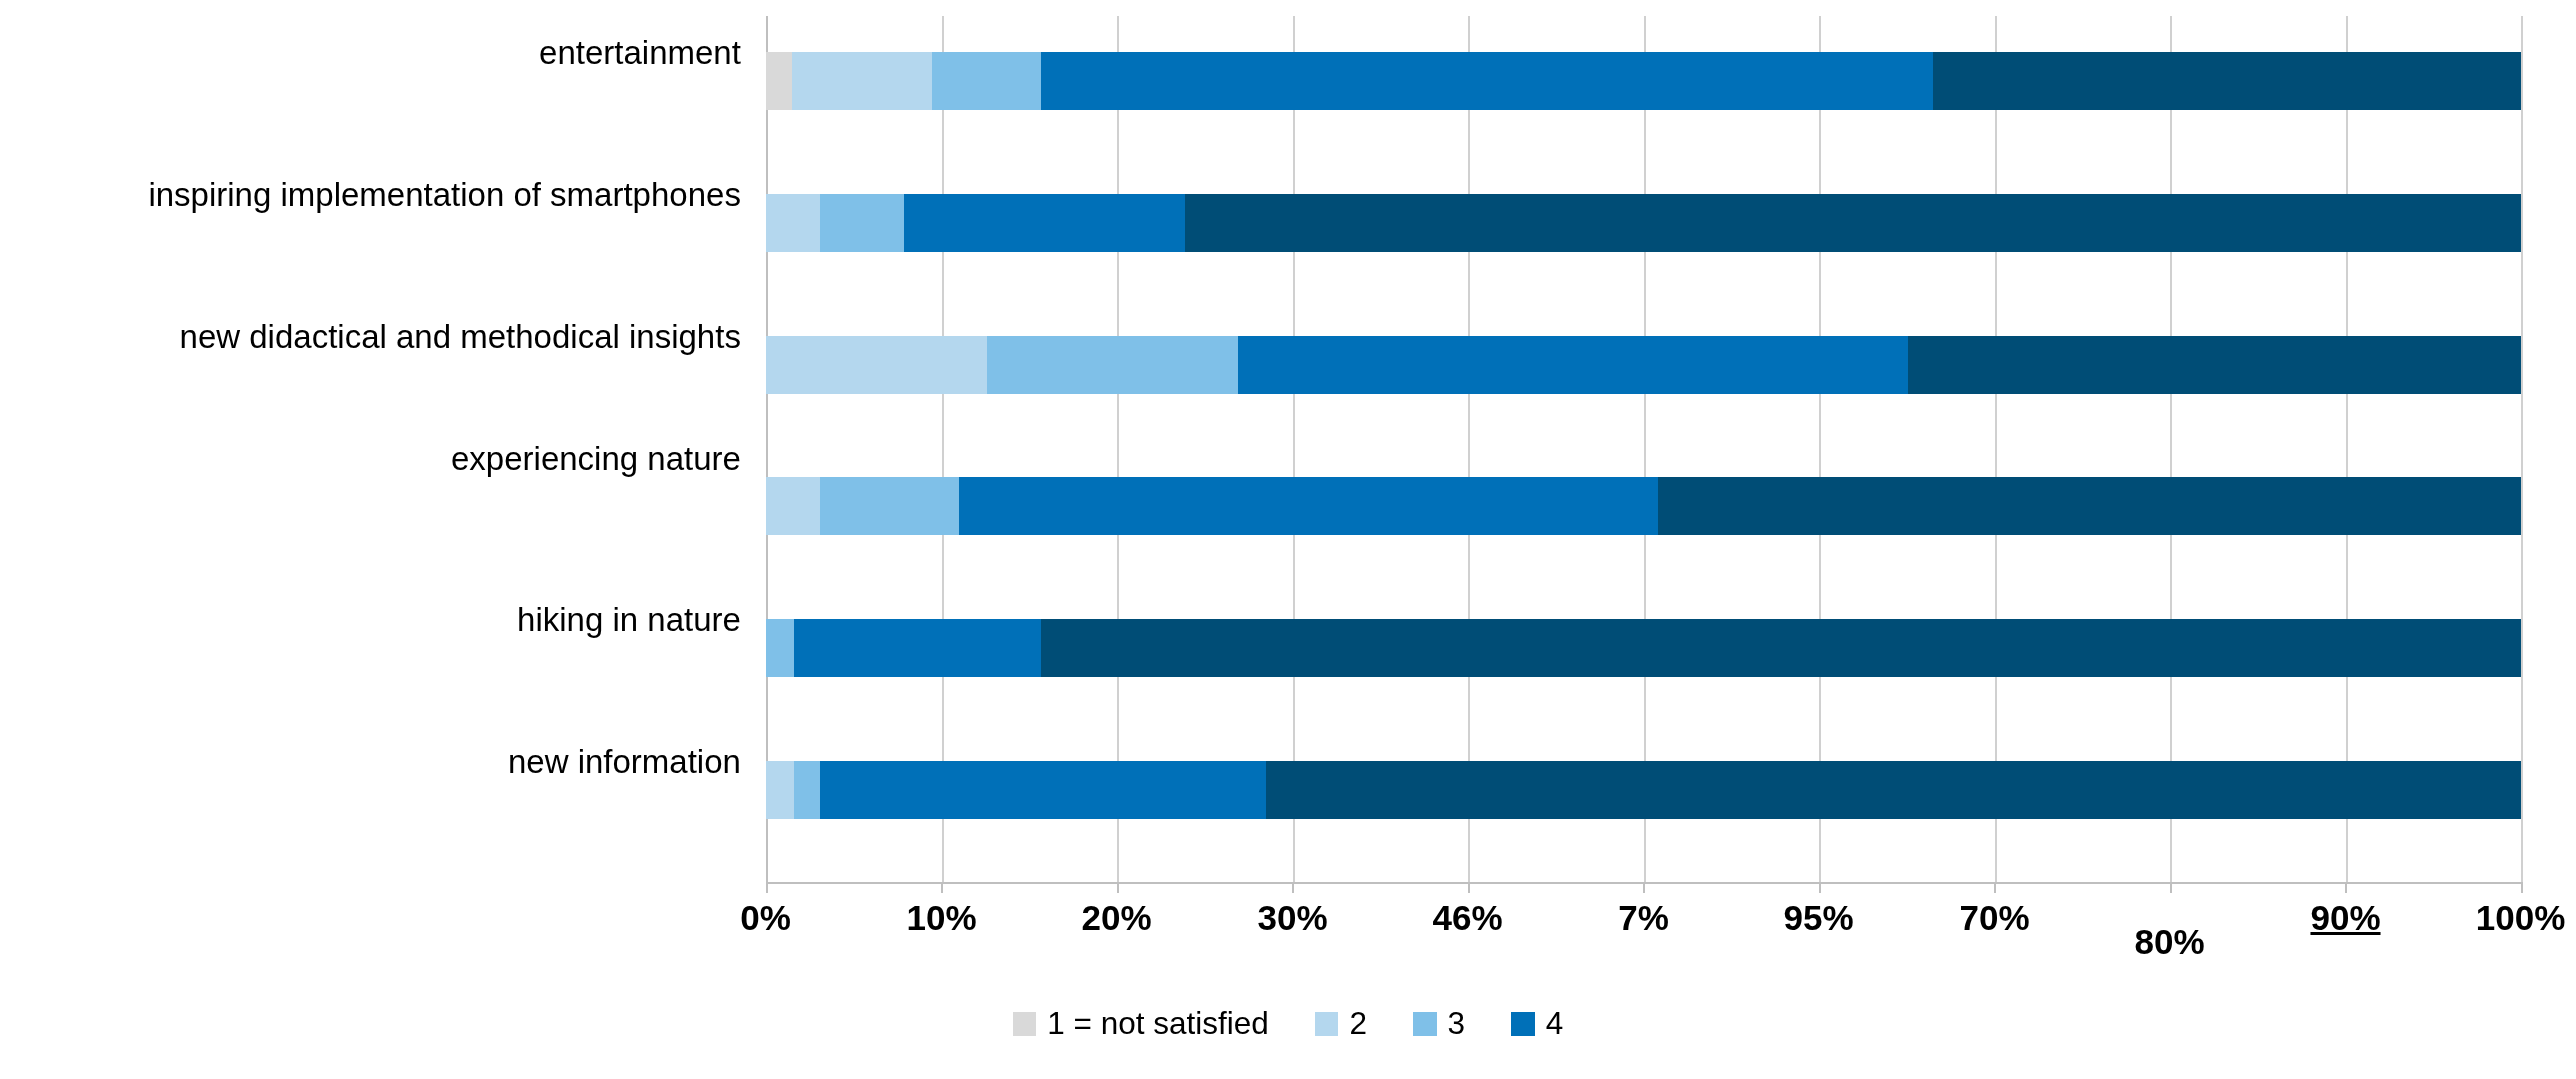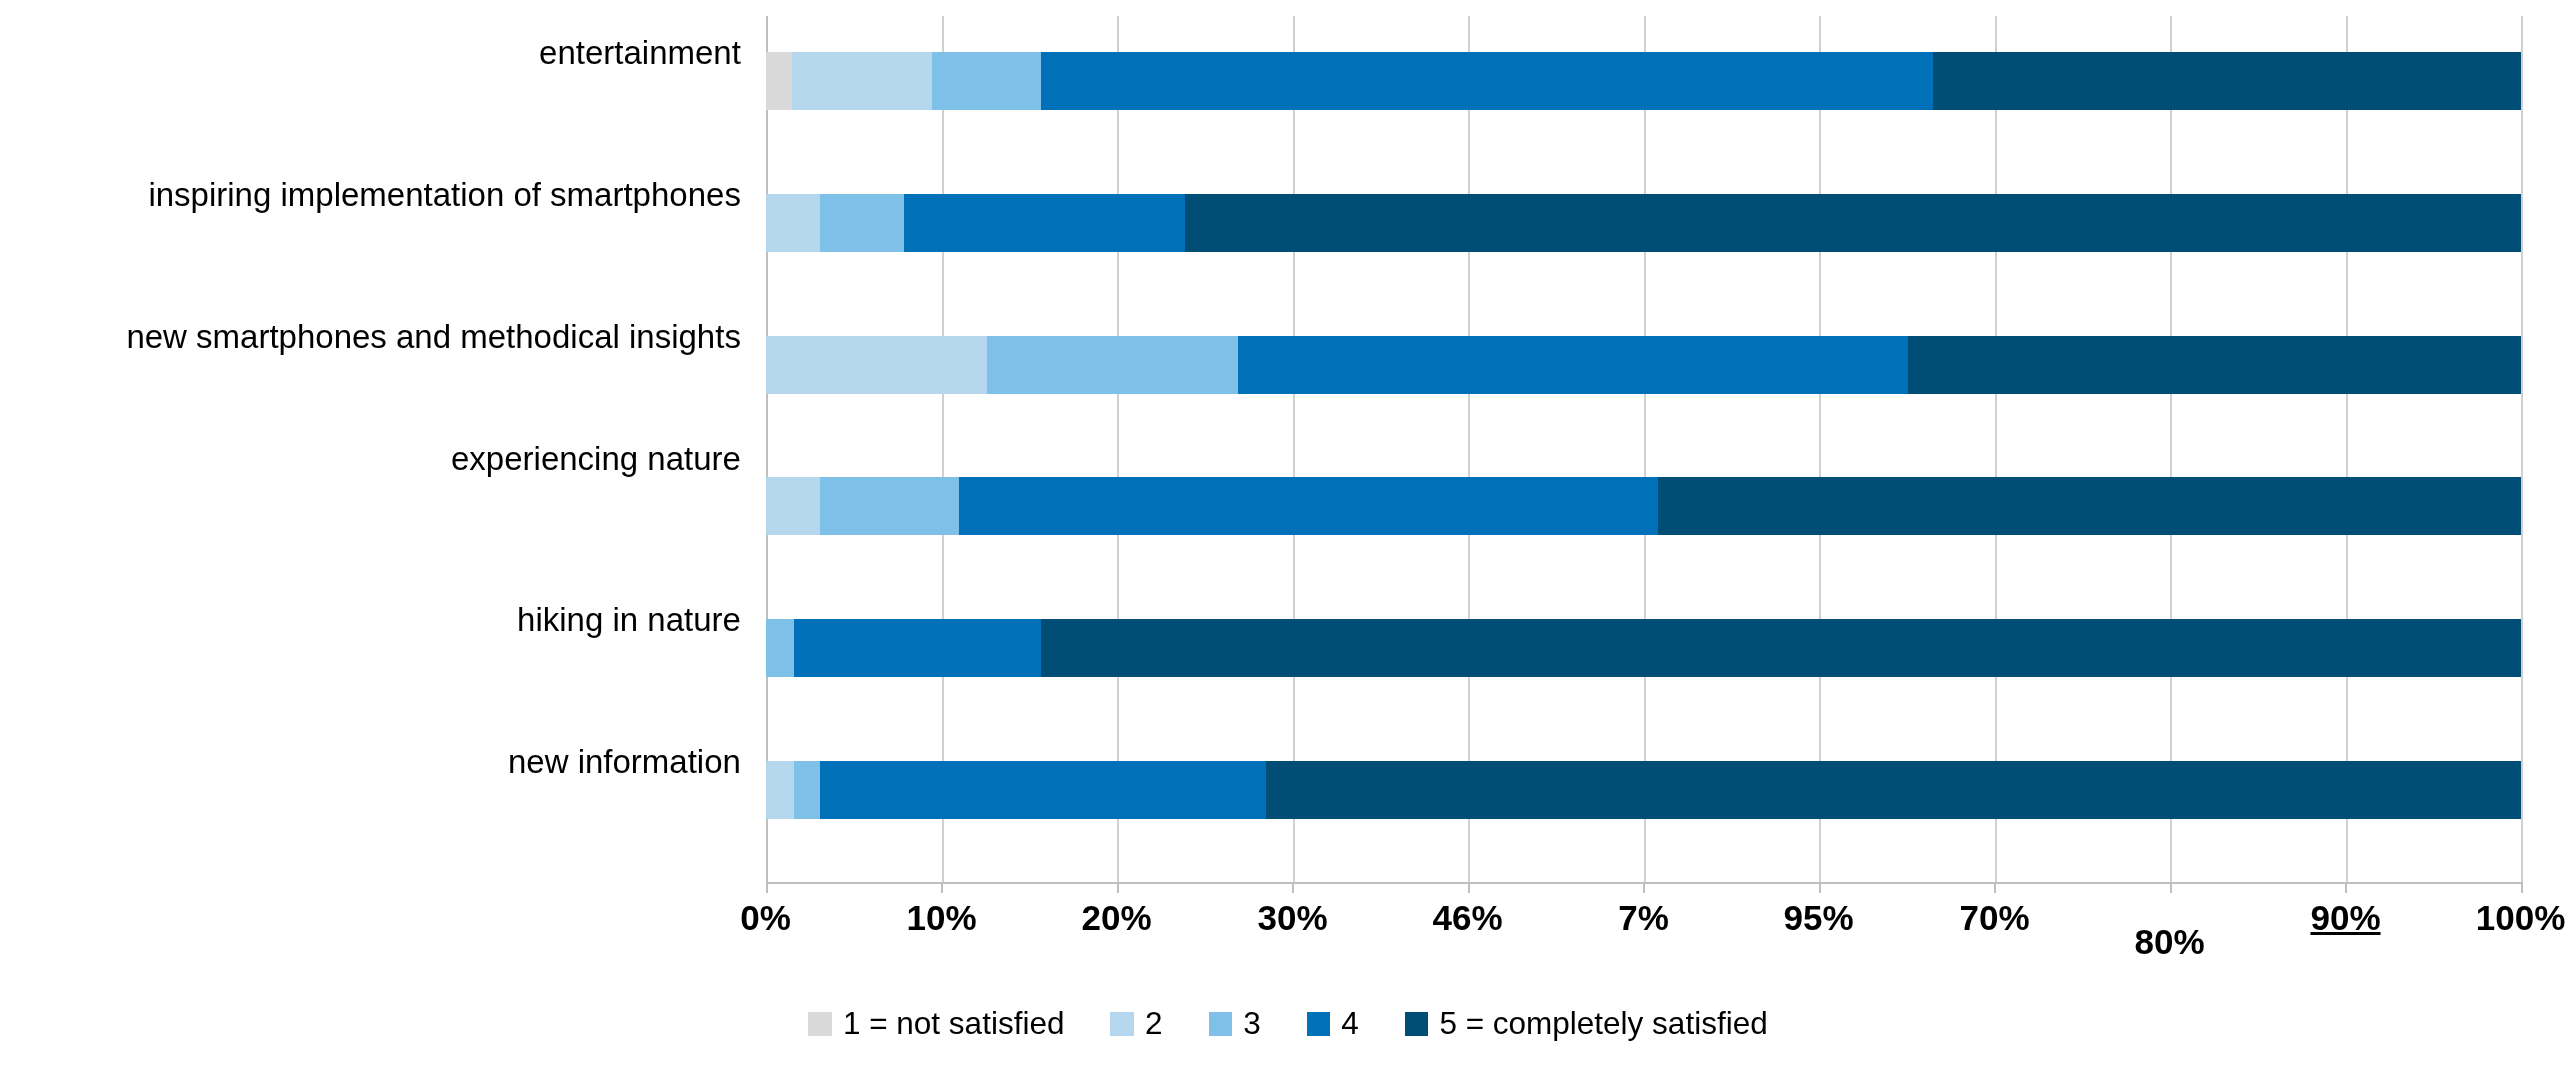--- a/index.html
+++ b/index.html
@@ -32,21 +32,21 @@
   .legend-text{font-size:31.5px;line-height:1;}
 </style>
 </head>
 <body>
 
 <div id="chart-root">
 
   <div>
     <div class="cat-label" style="top:36px">entertainment</div>
     <div class="cat-label" style="top:178px">inspiring implementation of smartphones</div>
-    <div class="cat-label" style="top:320px">new smartphones and methodical insights</div>
+    <div class="cat-label" style="top:320px">new didactical and methodical insights</div>
     <div class="cat-label" style="top:442px">experiencing nature</div>
     <div class="cat-label" style="top:603px">hiking in nature</div>
     <div class="cat-label" style="top:745px">new information</div>
   </div>
 
   <div class="plot-area">
     <div id="gridlines">
         <div class="gridline axis0" style="left: 0px;"></div>
         <div class="gridline" style="left: 176px;"></div>
         <div class="gridline" style="left: 351px;"></div>
@@ -147,19 +147,15 @@
         <span class="legend-text">2</span>
       </div>
       <div class="legend-item">
         <span class="legend-swatch" style="background: rgb(127, 192, 232);"></span>
         <span class="legend-text">3</span>
       </div>
       <div class="legend-item">
         <span class="legend-swatch" style="background: rgb(0, 112, 184);"></span>
         <span class="legend-text">4</span>
       </div>
-      <div class="legend-item">
-        <span class="legend-swatch" style="background: rgb(0, 77, 118);"></span>
-        <span class="legend-text">5 = completely satisfied</span>
-      </div>
     </div>
 </div>
 
 
 </body></html>

